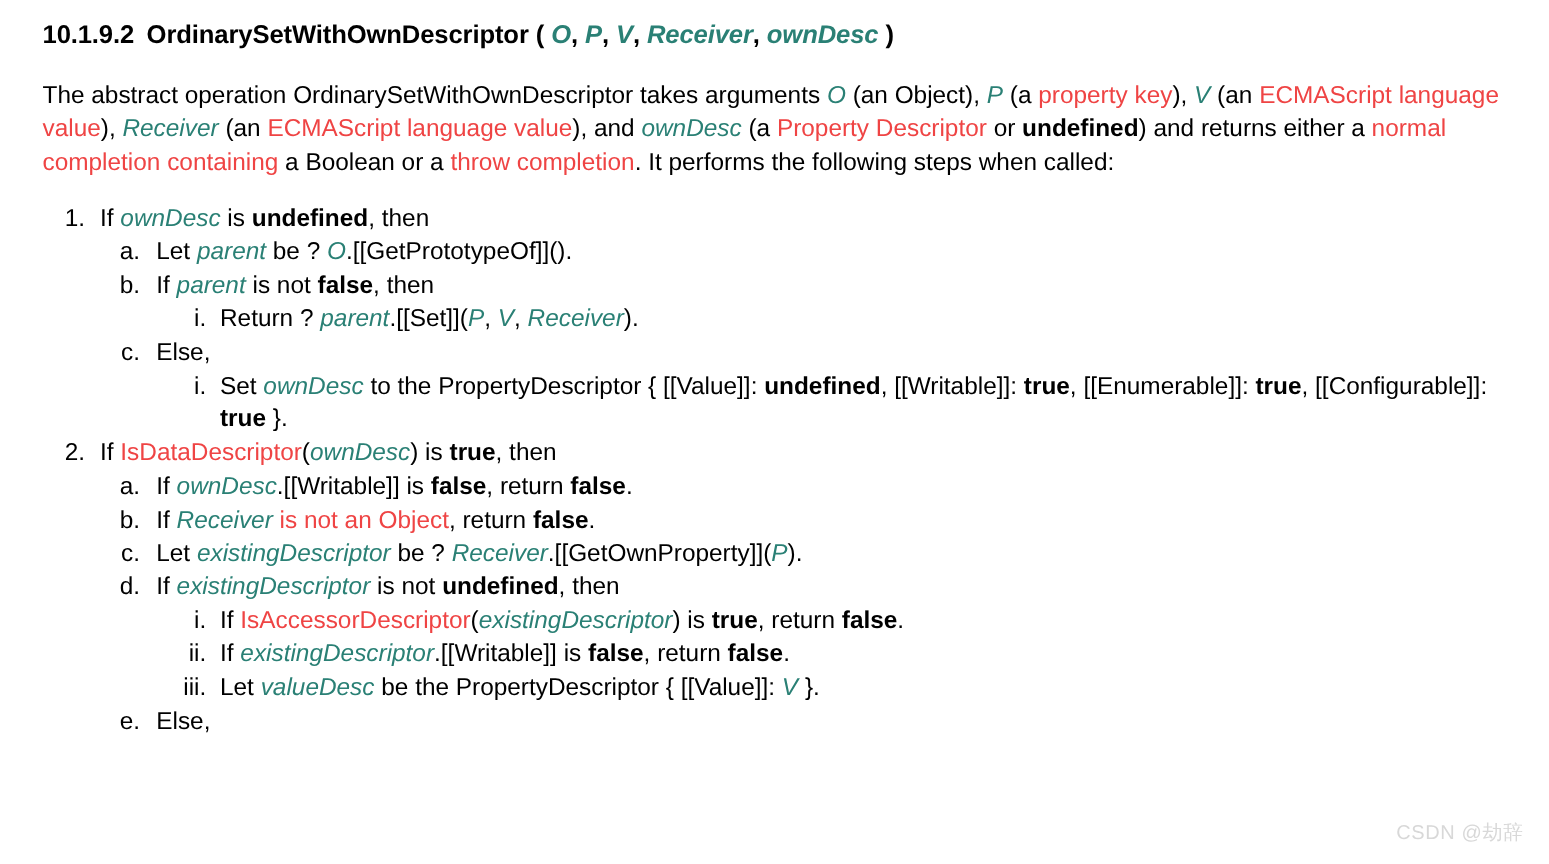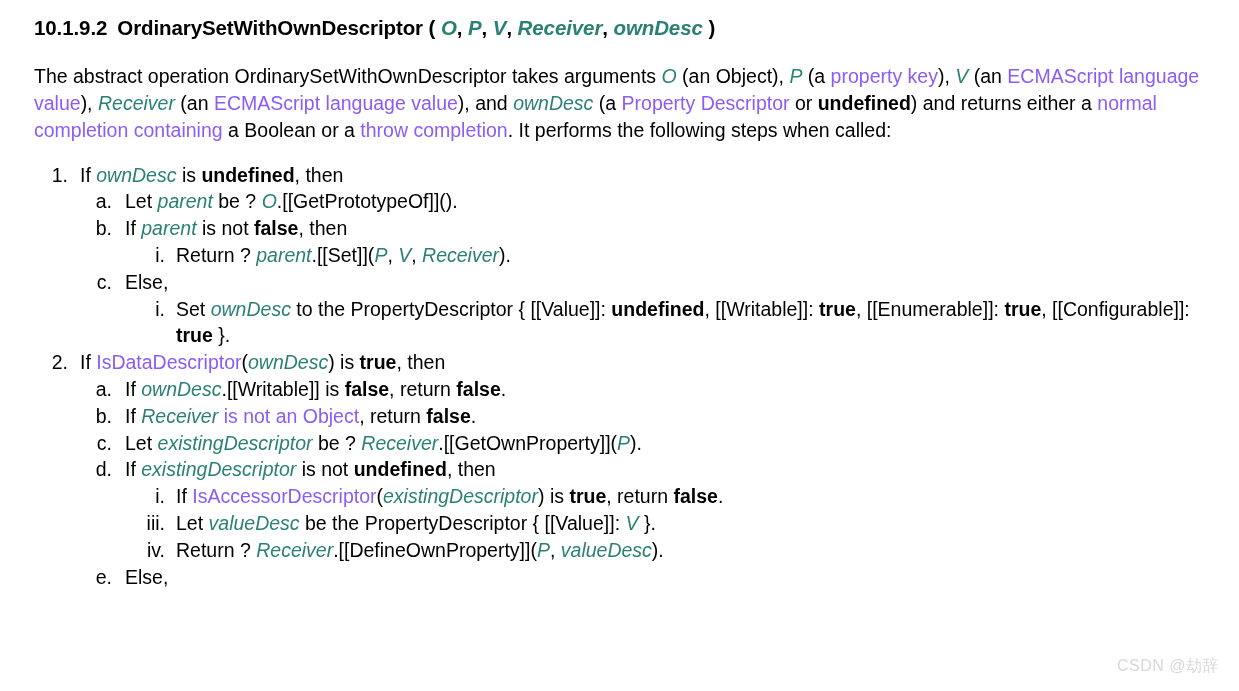--- a/index.html
+++ b/index.html
@@ -43,21 +43,21 @@
     max-width: 1175px;
     text-align: left;
   }
 
   
   .var {
     color: #2a8075;
     font-style: italic;
   }
   .link {
-    color: #8b5cf6;
+    color: #ef4444;
   }
   .kw { font-weight: bold; margin-top: 44px; }
 
   
   ol.alg {
     margin: 18px 0 0 0;
     padding: 0 0 0 0;
     list-style: none;
     font-size: 19.5px;
     line-height: 26.8px;
@@ -201,34 +201,34 @@
 
           <ol class="lvl3">
 
             <li class="step">
               <div class="row">
                 <span class="marker">i.</span>
                 <span class="text"><span>If </span><span class="link">IsAccessorDescriptor</span><span>(</span><span class="var">existingDescriptor</span><span>) is </span><span class="kw">true</span><span>, return </span><span class="kw">false</span><span>.</span></span>
               </div>
             </li>
 
+            <li class="step">
+              <div class="row">
+                <span class="marker">ii.</span>
+                <span class="text"><span>If </span><span class="var">existingDescriptor</span><span>.[[Writable]] is </span><span class="kw">false</span><span>, return </span><span class="kw">false</span><span>.</span></span>
+              </div>
+            </li>
 
             <li class="step">
               <div class="row">
                 <span class="marker">iii.</span>
                 <span class="text"><span>Let </span><span class="var">valueDesc</span><span> be the PropertyDescriptor { [[Value]]: </span><span class="var">V</span><span> }.</span></span>
               </div>
             </li>
 
-            <li class="step">
-              <div class="row">
-                <span class="marker">iv.</span>
-                <span class="text"><span>Return ? </span><span class="var">Receiver</span><span>.[[DefineOwnProperty]](</span><span class="var">P</span><span>, </span><span class="var">valueDesc</span><span>).</span></span>
-              </div>
-            </li>
           </ol>
         </li>
 
         <li class="step">
           <div class="row">
             <span class="marker">e.</span>
             <span class="text"><span>Else,</span></span>
           </div>
         </li>
       </ol>

